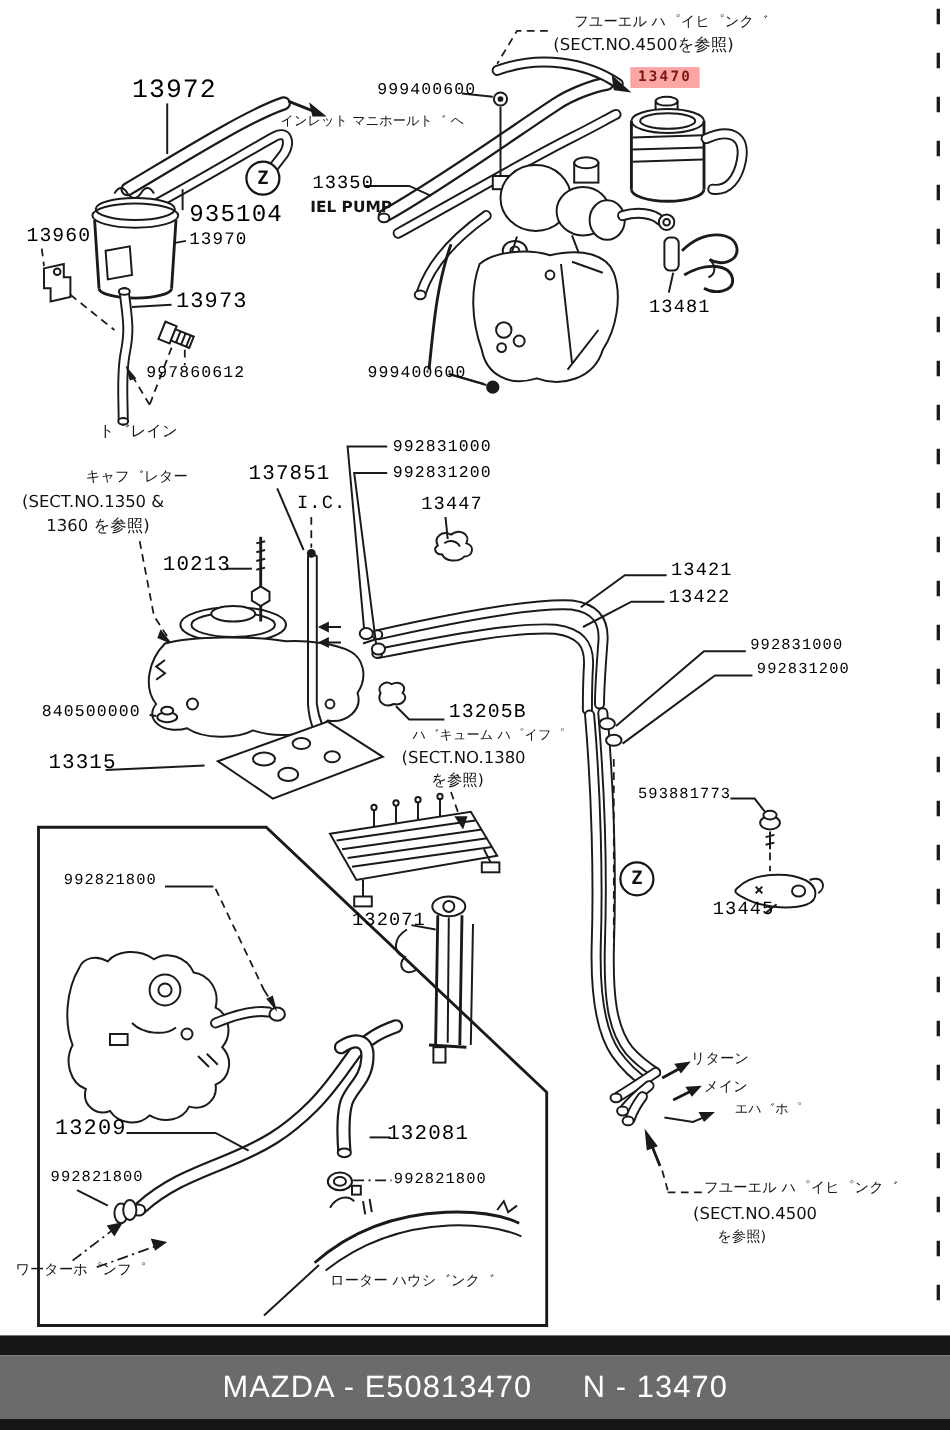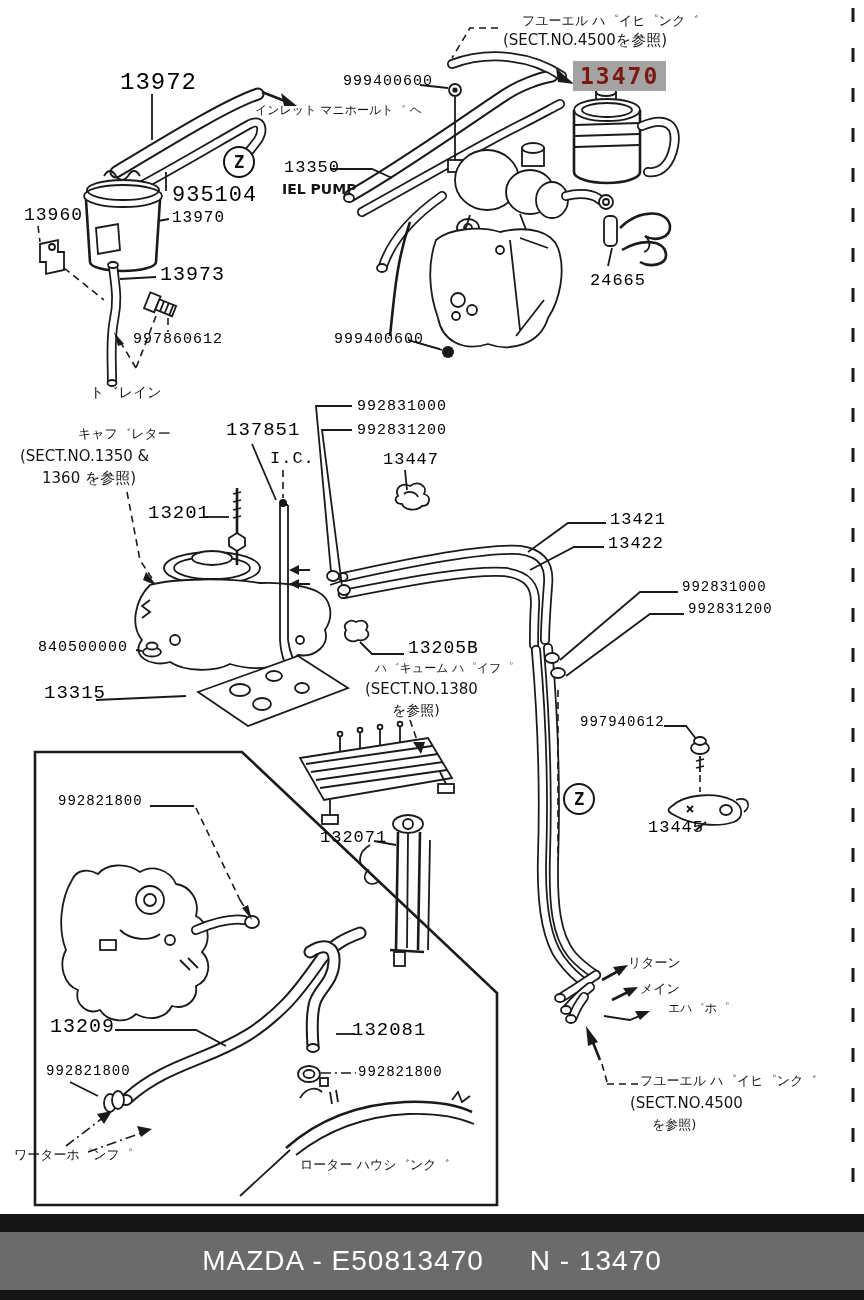--- a/index.html
+++ b/index.html
@@ -3,22 +3,22 @@
 <meta charset="utf-8">
 <style>
   html,body{margin:0;padding:0;background:#fff;}
   .stage{position:relative;width:864px;height:1300px;background:#ffffff;overflow:hidden;
          font-family:"DejaVu Sans",sans-serif;color:#111;}
   .art{position:absolute;left:0;top:0;z-index:1;}
   .pl{position:absolute;z-index:3;font-family:Liberation Mono, monospace;
       color:#000000;white-space:nowrap;letter-spacing:1px;line-height:1.05;}
   .jp{position:absolute;z-index:3;font-family:"DejaVu Sans","Liberation Sans",sans-serif;
       color:#141414;white-space:nowrap;line-height:1.1;text-align:center;}
-  .hl{position:absolute;z-index:3;background:#a3a3a3;color:#7d1710;font-family:"DejaVu Sans Mono",monospace;
-      font-size:23px;font-weight:bold;padding:2px 7px;letter-spacing:2px;}
+  .hl{position:absolute;z-index:3;background:#fca5a5;color:#7d1710;font-family:"DejaVu Sans Mono",monospace;
+      font-size:13px;font-weight:bold;padding:2px 7px;letter-spacing:2px;}
   .zmark{position:absolute;z-index:3;width:28px;height:28px;border:2.2px solid #141414;border-radius:50%;
       display:flex;align-items:center;justify-content:center;font-family:"DejaVu Sans Mono",monospace;
       font-size:17px;font-weight:bold;background:#fff;}
   .footer-black{position:absolute;left:0;width:864px;background:#161616;z-index:2;}
   .footer-bar{position:absolute;left:0;top:1232px;width:864px;height:58px;background:#6b6b6b;z-index:2;
       display:flex;align-items:center;justify-content:center;gap:46px;}
   .footer-bar span{color:#ffffff;font-family:"Liberation Sans","DejaVu Sans",sans-serif;
       font-size:28px;letter-spacing:1px;}
   svg .ln{fill:none;stroke:#1a1a1a;stroke-width:1.8px;}
   svg .ln2{fill:none;stroke:#1a1a1a;stroke-width:2.6px;}
@@ -367,44 +367,44 @@
 <div class="jp" style="left:255px;top:104px;font-size:12px">インレット マニホールト゛ ヘ</div>
 <div class="zmark" style="left:223px;top:146px">Z</div>
 <div class="pl" style="left:172px;top:184px;font-size:22px">935104</div>
 <div class="pl" style="left:284px;top:159px;font-size:17px">13350</div>
 <div class="jp" style="left:282px;top:182px;font-size:14px;font-weight:bold">IEL PUMP</div>
 <div class="pl" style="left:24px;top:206px;font-size:18px">13960</div>
 <div class="pl" style="left:172px;top:210px;font-size:16px">13970</div>
 <div class="pl" style="left:160px;top:264px;font-size:20px">13973</div>
 <div class="pl" style="left:133px;top:332px;font-size:15px">997860612</div>
 <div class="pl" style="left:334px;top:332px;font-size:15px">999400600</div>
-<div class="pl" style="left:590px;top:272px;font-size:17px">24665</div>
+<div class="pl" style="left:590px;top:272px;font-size:17px">13481</div>
 <div class="jp" style="left:90px;top:385px;font-size:14px">ト゛レイン</div>
 
 <div class="pl" style="left:357px;top:399px;font-size:15px">992831000</div>
 <div class="pl" style="left:357px;top:423px;font-size:15px">992831200</div>
 <div class="jp" style="left:78px;top:427px;font-size:13px">キャフ゛レター</div>
 <div class="jp" style="left:20px;top:448px;font-size:15px">(SECT.NO.1350 &amp;</div>
 <div class="jp" style="left:42px;top:470px;font-size:15px">1360  を参照)</div>
 <div class="pl" style="left:226px;top:421px;font-size:19px">137851</div>
 <div class="pl" style="left:270px;top:450px;font-size:17px">I.C.</div>
 <div class="pl" style="left:383px;top:451px;font-size:17px">13447</div>
-<div class="pl" style="left:148px;top:504px;font-size:19px">13201</div>
+<div class="pl" style="left:148px;top:504px;font-size:19px">10213</div>
 <div class="pl" style="left:610px;top:511px;font-size:17px">13421</div>
 <div class="pl" style="left:608px;top:535px;font-size:17px">13422</div>
 <div class="pl" style="left:682px;top:580px;font-size:14px">992831000</div>
 <div class="pl" style="left:688px;top:602px;font-size:14px">992831200</div>
 
 <div class="pl" style="left:38px;top:640px;font-size:15px">840500000</div>
 <div class="pl" style="left:44px;top:684px;font-size:19px">13315</div>
 <div class="pl" style="left:408px;top:639px;font-size:18px">13205B</div>
 <div class="jp" style="left:375px;top:662px;font-size:12px">ハ゛キューム ハ゜イフ゜</div>
 <div class="jp" style="left:365px;top:681px;font-size:15px">(SECT.NO.1380</div>
 <div class="jp" style="left:392px;top:703px;font-size:14px">を参照)</div>
-<div class="pl" style="left:580px;top:715px;font-size:14px">997940612</div>
+<div class="pl" style="left:580px;top:715px;font-size:14px">593881773</div>
 <div class="zmark" style="left:563px;top:783px">Z</div>
 <div class="pl" style="left:648px;top:819px;font-size:17px">13445</div>
 <div class="pl" style="left:320px;top:829px;font-size:17px">132071</div>
 
 <div class="pl" style="left:58px;top:794px;font-size:14px">992821800</div>
 <div class="pl" style="left:50px;top:1016px;font-size:20px">13209</div>
 <div class="pl" style="left:46px;top:1064px;font-size:14px">992821800</div>
 <div class="pl" style="left:352px;top:1021px;font-size:19px">132081</div>
 <div class="pl" style="left:358px;top:1065px;font-size:14px">992821800</div>
 <div class="jp" style="left:14px;top:1148px;font-size:13px">ワーターホ゜ンフ゜</div>

